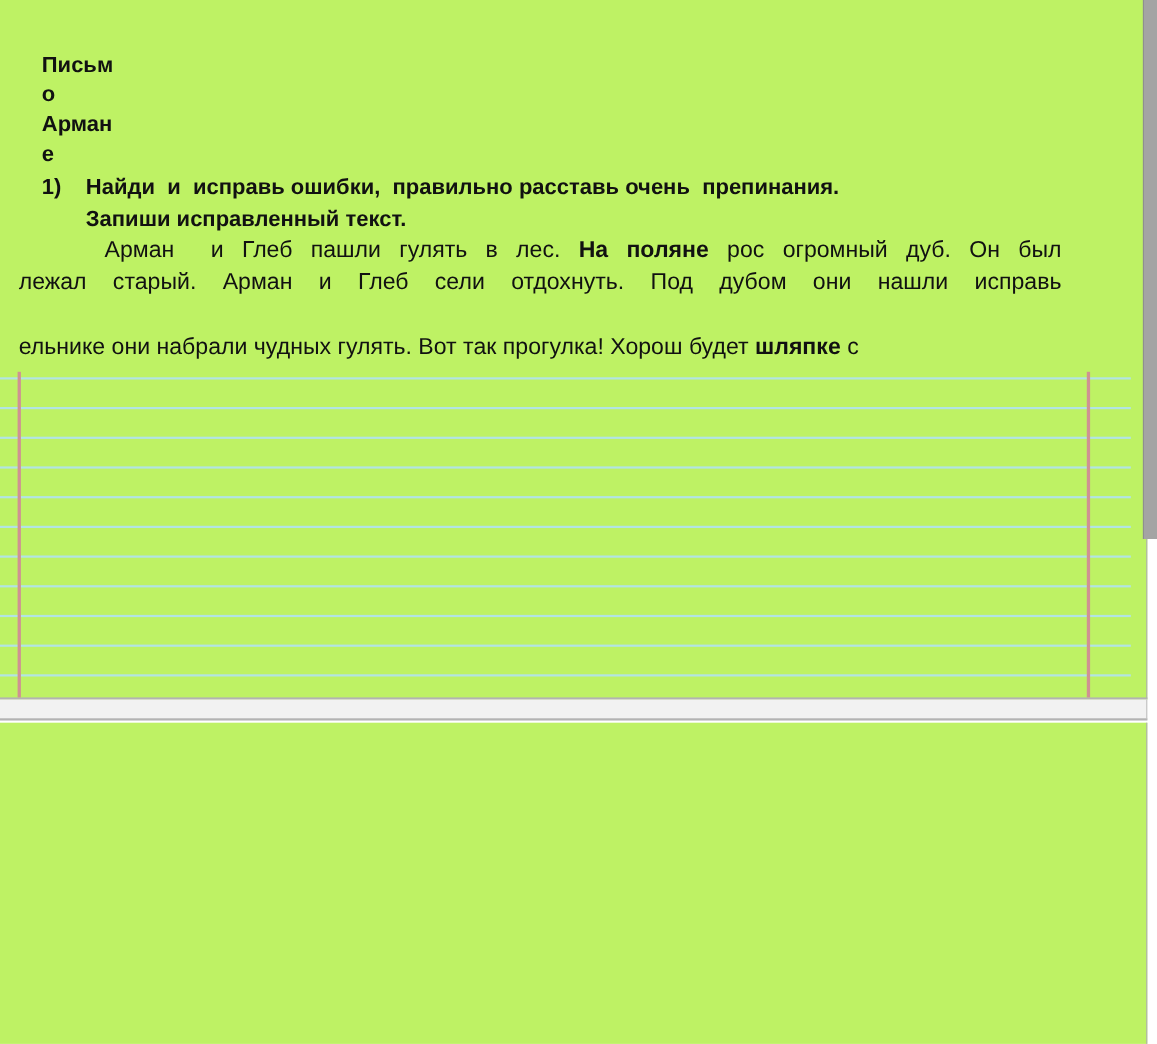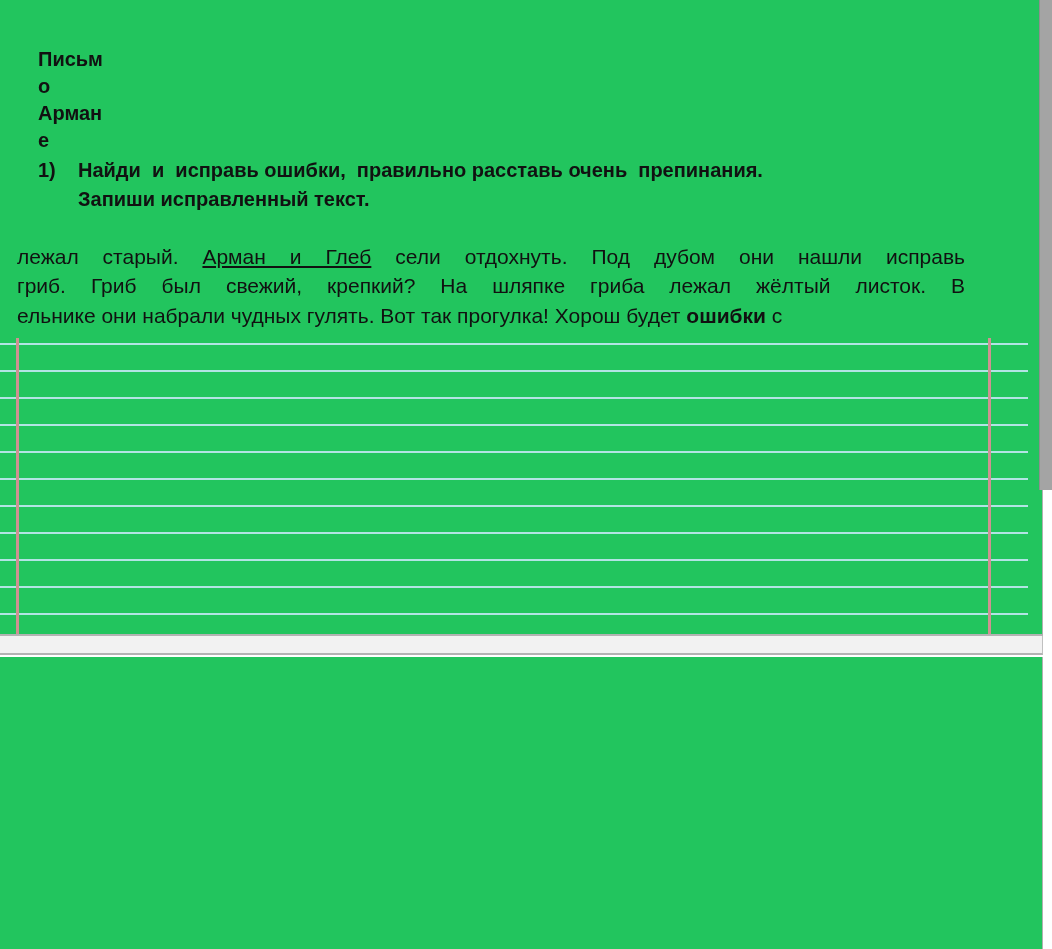--- a/index.html
+++ b/index.html
@@ -1,20 +1,20 @@
 <!DOCTYPE html>
 <html><head>
 <meta charset="utf-8">
 <style>
   html,body{margin:0;padding:0;}
   body{width:1052px;height:949px;background:#ffffff;font-family:"Liberation Sans","DejaVu Sans",sans-serif;color:#111;}
   #viewport{position:relative;width:1052px;height:949px;overflow:hidden;background:#ffffff;}
 
   
-  .page{position:absolute;left:0;background:#22c55e;border-right:1px solid #b0b0b0;box-sizing:border-box;}
+  .page{position:absolute;left:0;background:#bef264;border-right:1px solid #b0b0b0;box-sizing:border-box;}
   #page1{top:0;width:1043px;height:636px;border-bottom:2px solid #b3b3b3;}
   #page-separator{position:absolute;left:0;top:636px;width:1043px;height:19px;background:#f2f2f2;
     border-bottom:2px solid #b3b3b3;border-right:1px solid #c0c0c0;box-sizing:border-box;}
   #page2{top:657px;width:1043px;height:292px;}
 
   
   #doc-heading{position:absolute;left:38px;top:46px;font-size:20px;font-weight:700;line-height:27px;}
 
   
   .tline{position:absolute;font-size:20px;font-weight:700;line-height:26px;height:26px;overflow:hidden;white-space:pre-wrap;}
@@ -51,23 +51,23 @@
       <div>о</div>
       <div>Арман</div>
       <div>е</div>
     </div>
 
     <div id="task-number" class="tline">1)</div>
     <div id="task-line1" class="tline">Найди  и  исправь ошибки,  правильно расставь очень  препинания.</div>
     <div id="task-line2" class="tline">Запиши исправленный текст.</div>
 
     <div id="paragraph">
-        <div class="pline j" style="top: 244px;"><span>лежал старый. </span><span style="text-decoration: underline;">Арман и Глеб</span><span> сели отдохнуть. Под дубом они нашли исправь</span></div>
-        <div class="pline j" style="top: 273px;"><span>гриб. Гриб был свежий, крепкий? На шляпке гриба лежал жёлтый листок. В</span></div>
-        <div class="pline" style="top: 303px;"><span>ельнике они набрали чудных гулять. Вот так прогулка! Хорош будет </span><span style="font-weight: 700;">ошибки</span><span> с</span></div>
+        <div class="pline j" style="top: 215px; text-indent: 78px;"><span>Арман  и Глеб пашли гулять в лес. </span><span style="font-weight: 700;">На поляне</span><span> рос огромный дуб. Он был</span></div>
+        <div class="pline j" style="top: 244px;"><span>лежал старый. </span><span style="">Арман и Глеб</span><span> сели отдохнуть. Под дубом они нашли исправь</span></div>
+        <div class="pline" style="top: 303px;"><span>ельнике они набрали чудных гулять. Вот так прогулка! Хорош будет </span><span style="font-weight: 700;">шляпке</span><span> с</span></div>
       </div>
 
     <div id="notebook-area">
       <div id="rules">
           <div class="rule" style="top: 5px; background: rgb(178, 228, 228);"></div>
           <div class="rule" style="top: 32px; background: rgb(178, 228, 228);"></div>
           <div class="rule" style="top: 59px; background: rgb(178, 228, 228);"></div>
           <div class="rule" style="top: 86px; background: rgb(178, 228, 228);"></div>
           <div class="rule" style="top: 113px; background: rgb(178, 228, 228);"></div>
           <div class="rule" style="top: 140px; background: rgb(178, 228, 228);"></div>

